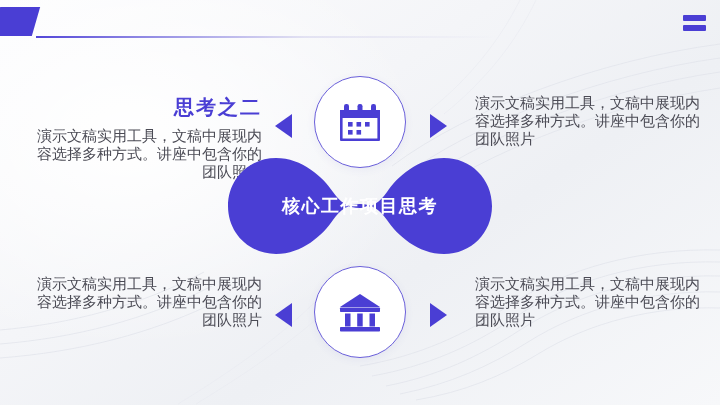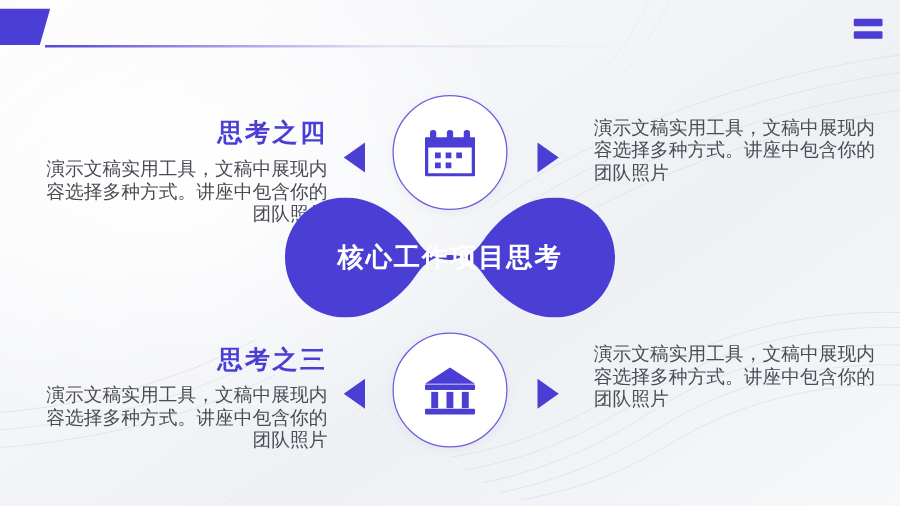--- a/index.html
+++ b/index.html
@@ -96,21 +96,21 @@
   .peanut svg { display: block; }
   .peanut-label {
     position: absolute;
     left: 0; top: 0;
     width: 264px;
     height: 96px;
     display: flex;
     align-items: center;
     justify-content: center;
     color: #ffffff;
-    font-size: 21px;
+    font-size: 18px;
     font-weight: 700;
     letter-spacing: 1.5px;
     white-space: nowrap;
   }
 
   
   .icon-circle {
     position: absolute;
     width: 92px;
     height: 92px;
@@ -206,30 +206,29 @@
   <div class="header">
     <div class="hdr-accent"></div>
     <div class="hdr-rule"></div>
     <div class="hdr-menu">
       <span></span>
       <span></span>
     </div>
   </div>
 
   <div class="quad left r1">
-    <p class="q-title">思考之四</p>
+    <p class="q-title">思考之二</p>
     <p class="q-body">演示文稿实用工具，文稿中展现内容选择多种方式。讲座中包含你的团队照片</p>
   </div>
 
   <div class="quad right r2">
     <p class="q-body">演示文稿实用工具，文稿中展现内容选择多种方式。讲座中包含你的团队照片</p>
   </div>
 
   <div class="quad left r3">
-    <p class="q-title">思考之三</p>
     <p class="q-body">演示文稿实用工具，文稿中展现内容选择多种方式。讲座中包含你的团队照片</p>
   </div>
 
   <div class="quad right r4">
     <p class="q-body">演示文稿实用工具，文稿中展现内容选择多种方式。讲座中包含你的团队照片</p>
   </div>
 
   <div class="arrow left a1"></div>
   <div class="arrow right a2"></div>
   <div class="arrow left a3"></div>

